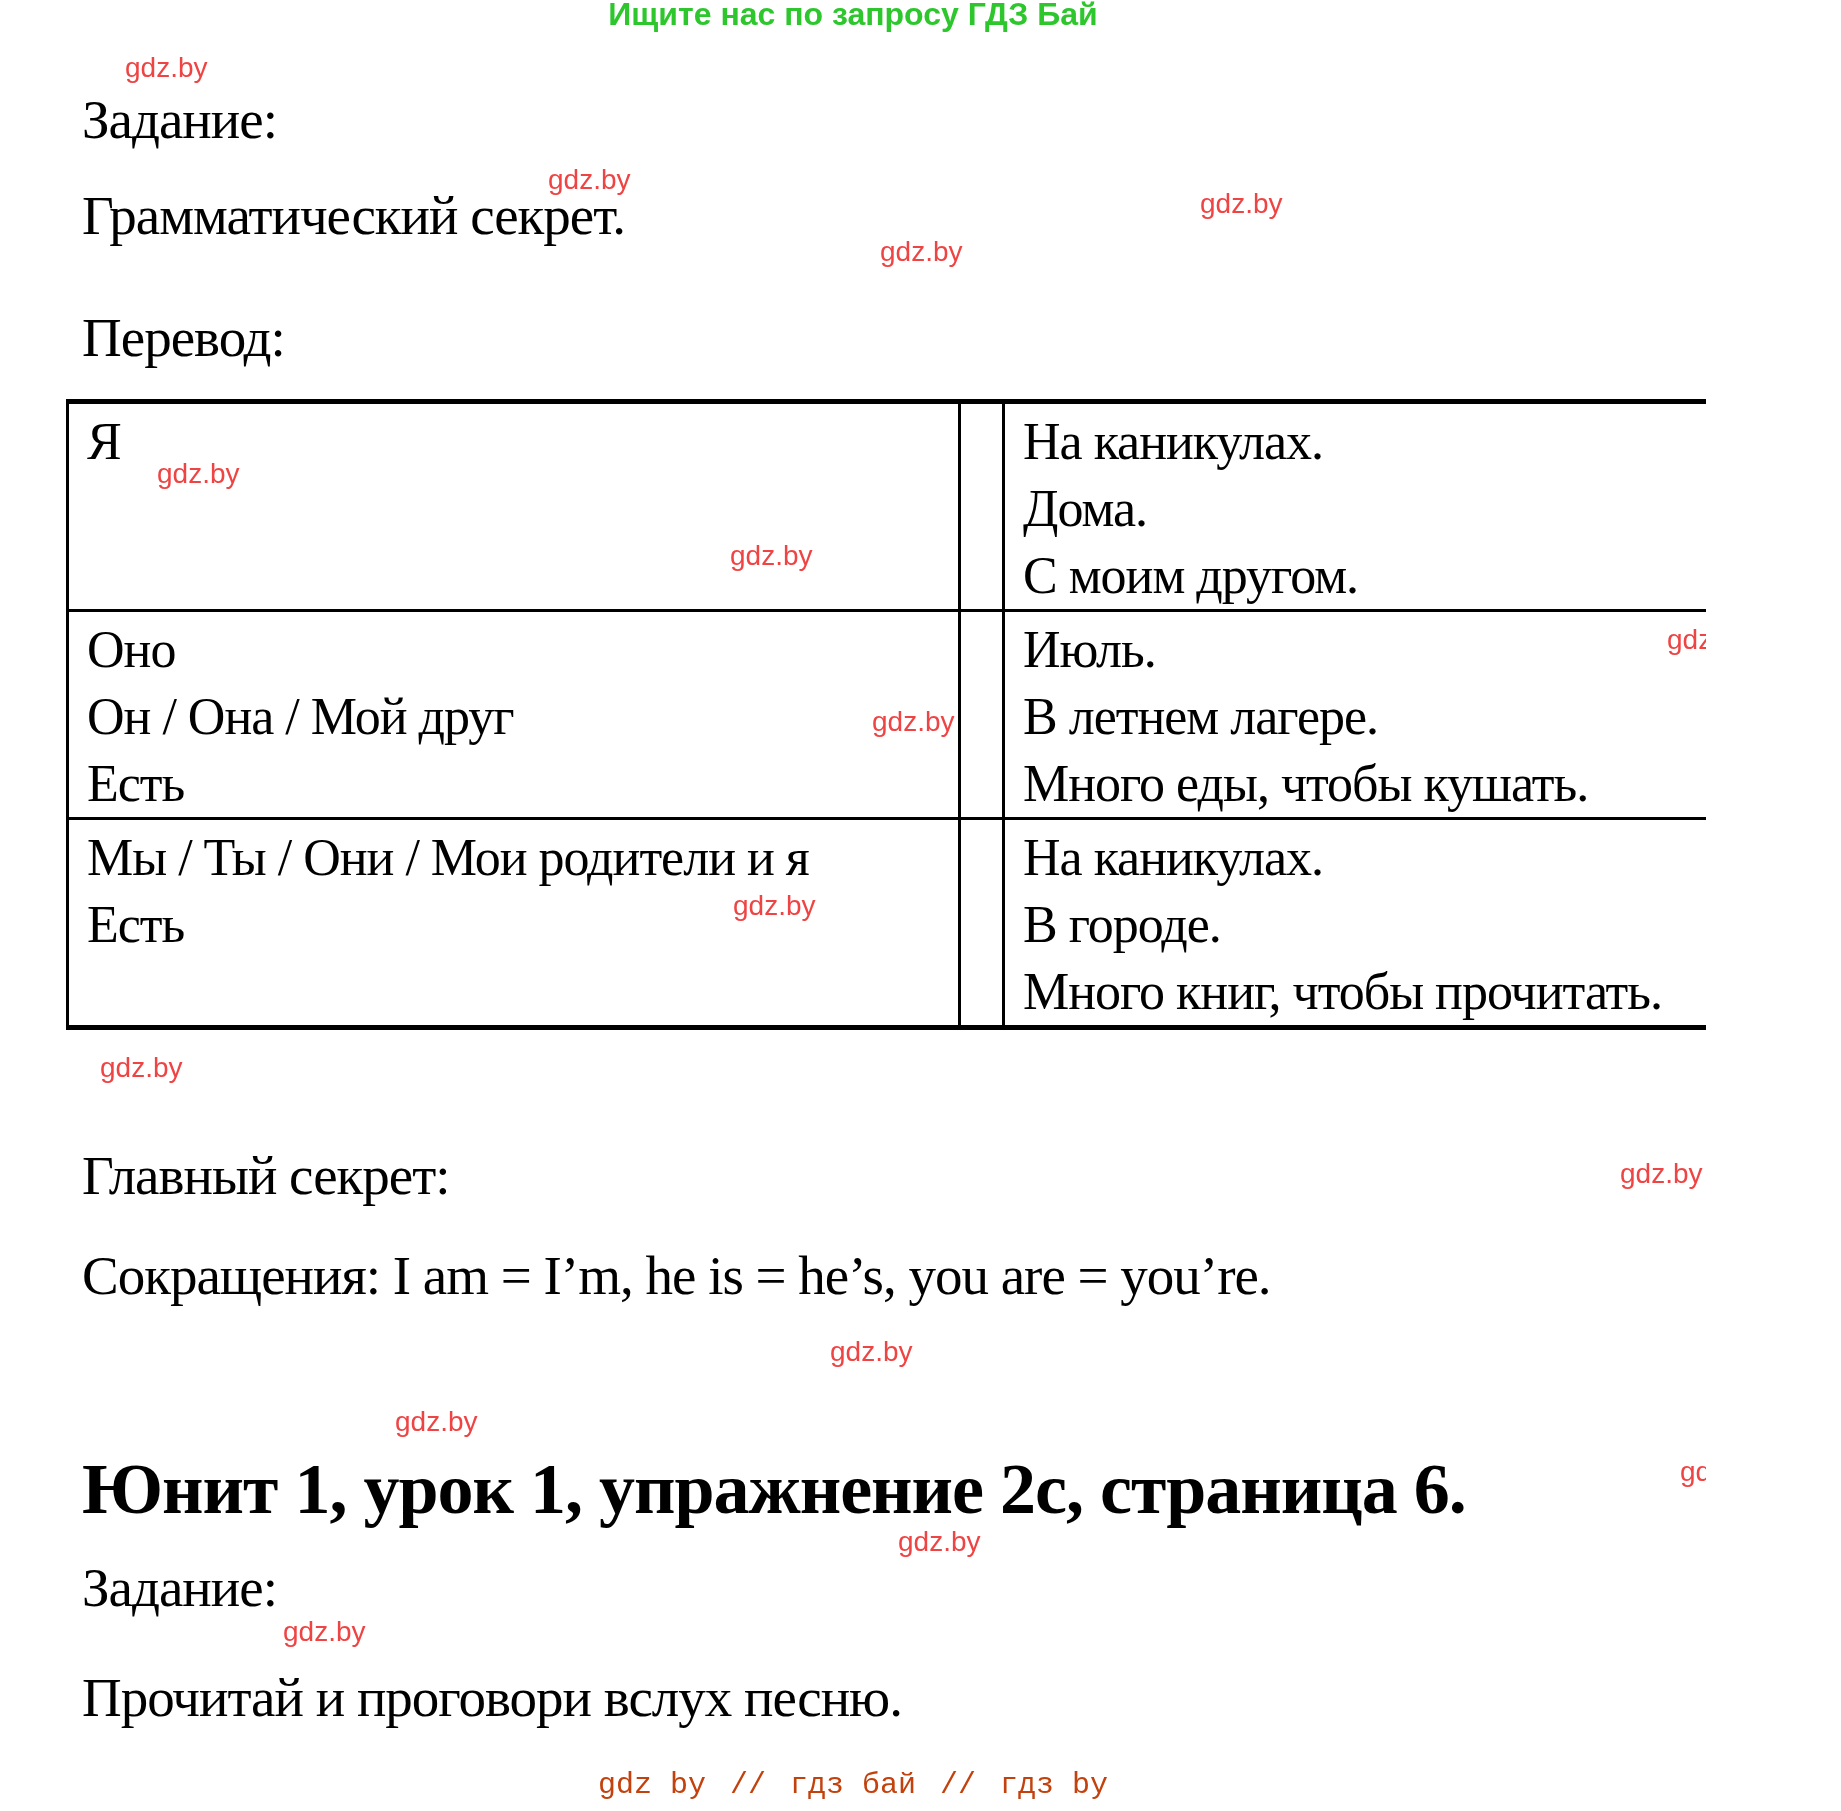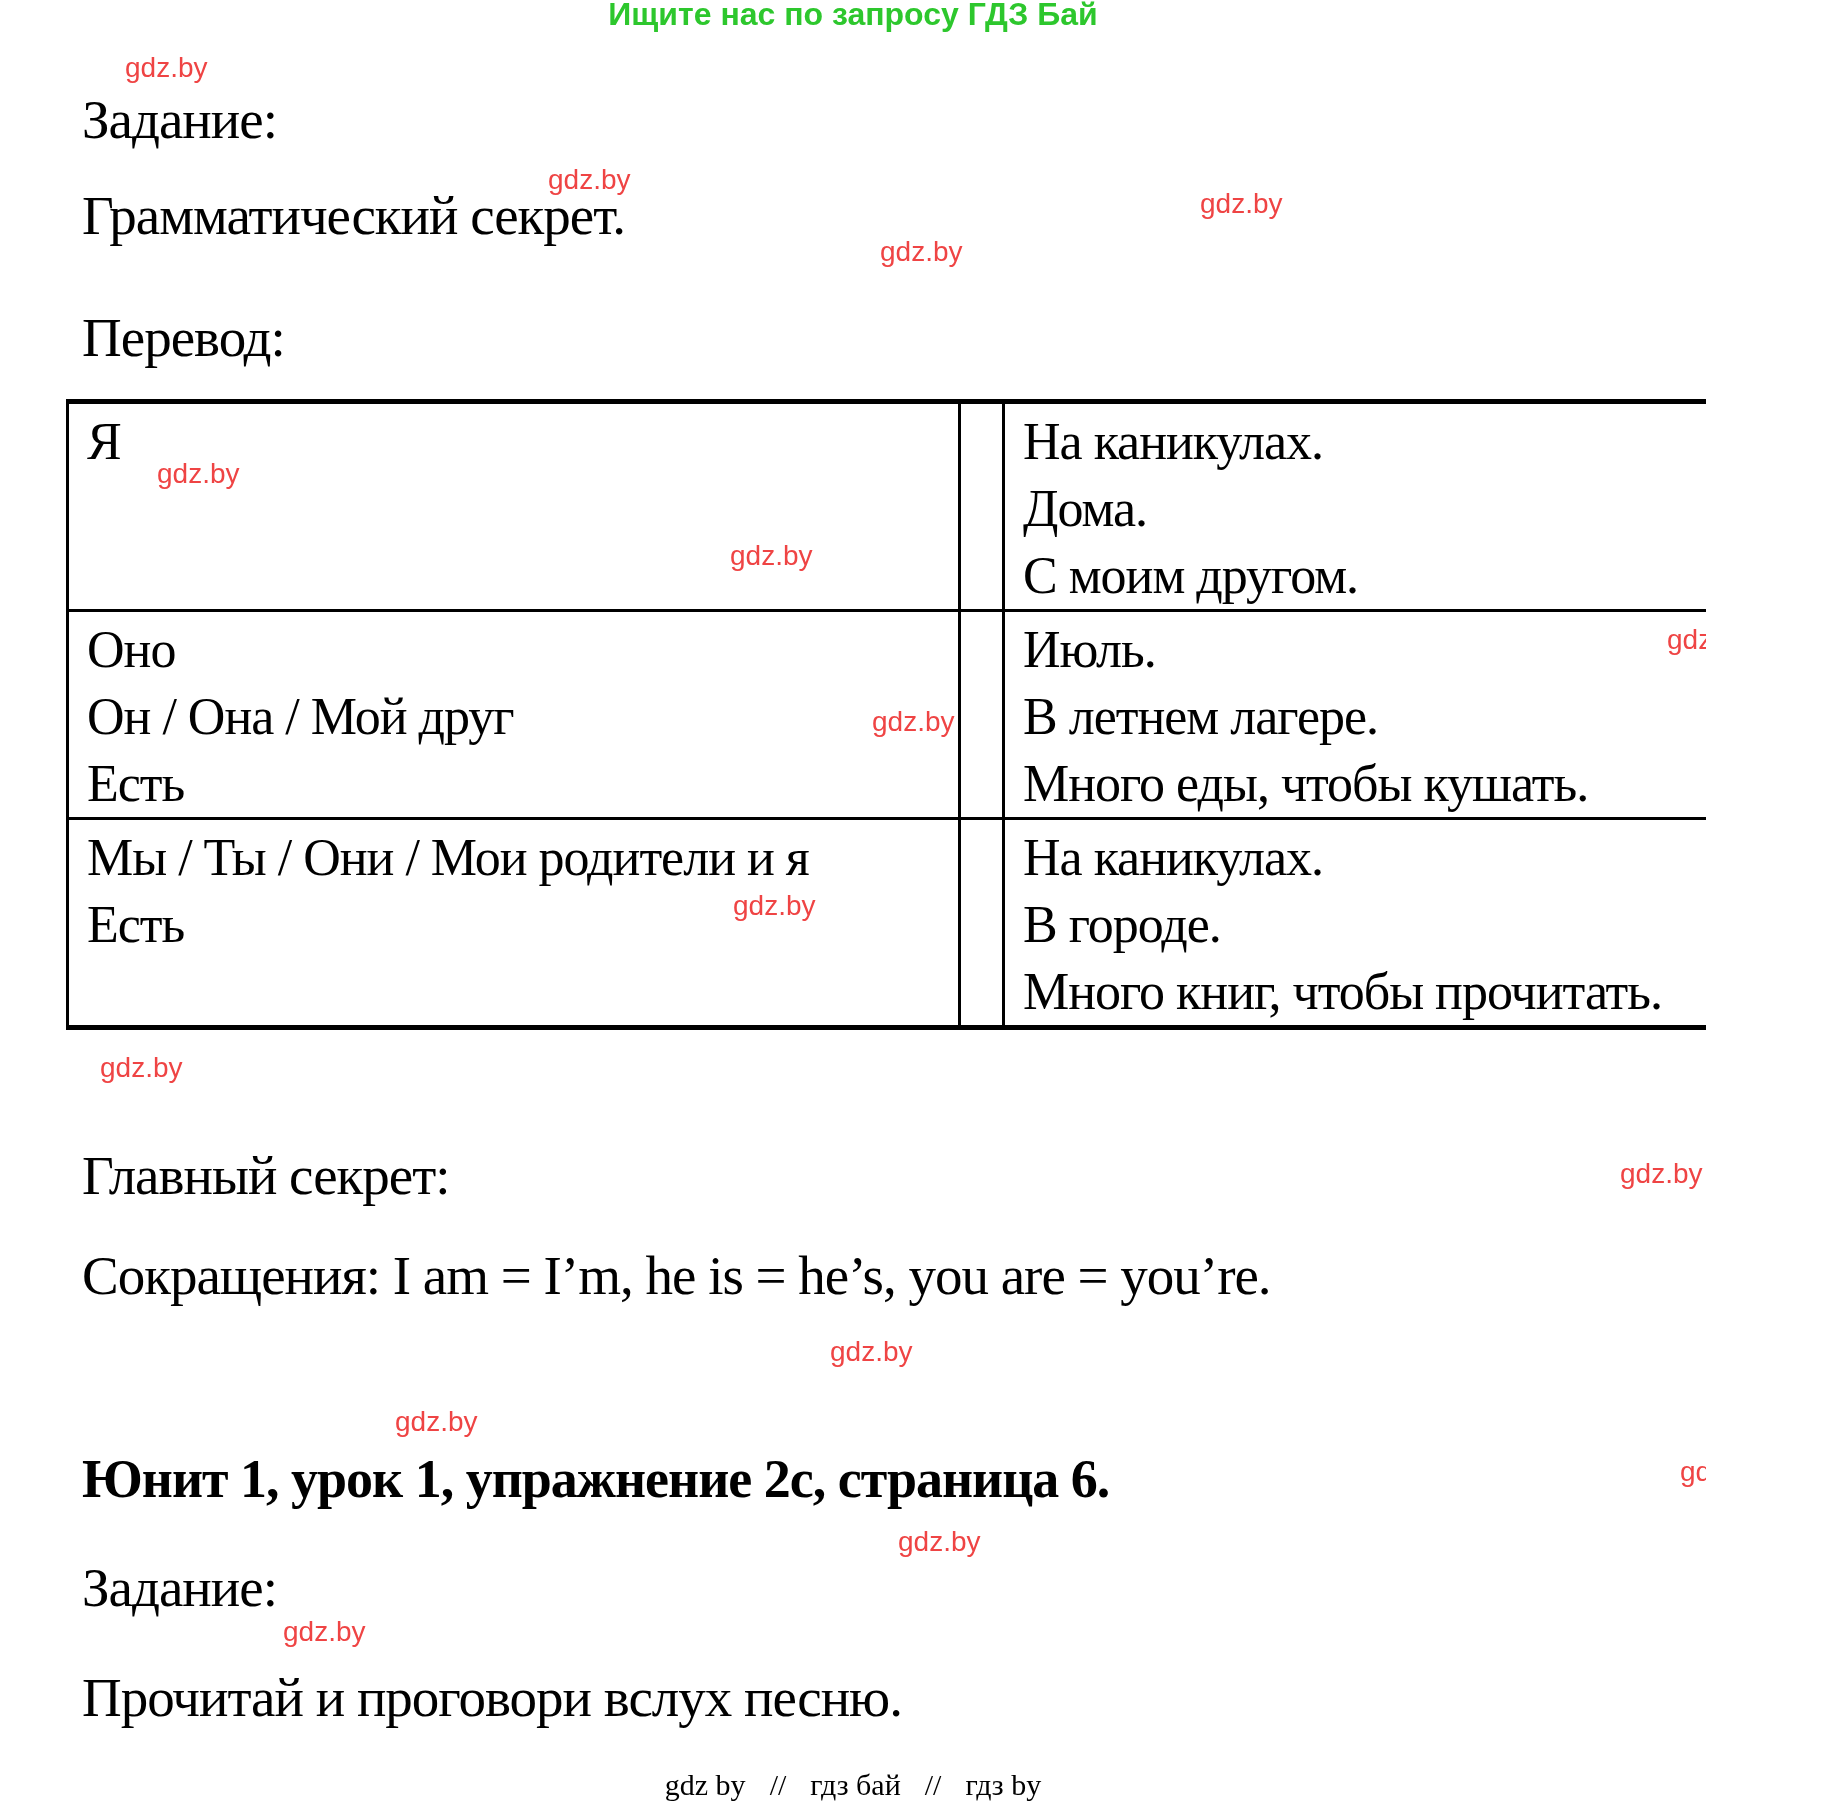--- a/index.html
+++ b/index.html
@@ -18,21 +18,21 @@
     font-size:32px;font-weight:bold;
     color:#2dc72d;
   }
   .serif-line{
     position:absolute;left:62px;
     font-size:55px;
     white-space:nowrap;
     letter-spacing:-1px;
     margin-left:20px;
   }
-  .serif-line.bold{font-weight:bold;font-size:54px;}
+  .serif-line.bold{font-weight:bold;font-size:72px;}
   .wm{
     position:absolute;
     font-family:"Liberation Sans","DejaVu Sans",sans-serif;
     font-size:28px;
     color:#ef4444;
     white-space:nowrap;
     z-index:5;
   }
   table.grammar{
     position:absolute;left:66px;top:399px;
@@ -49,23 +49,23 @@
     line-height:67px;
     letter-spacing:-1px;
     overflow:hidden;
   }
   table.grammar tr:first-child td{border-top:5px solid #000;}
   table.grammar tr:last-child td{border-bottom:5px solid #000;}
   td.cell-right{padding-left:22px;}
   .footer{
     position:absolute;left:0;top:1768px;width:100%;
     text-align:center;
-    font-family:Liberation Serif, serif;
+    font-family:Liberation Mono, monospace;
     font-size:30px;
-    color:#000000;
+    color:#c2410c;
   }
   .footer span{margin:0 12px;}
 </style>
 </head>
 <body>
 
 <div id="page">
 
   <div class="green-header">Ищите нас по запросу ГДЗ Бай</div>
 

